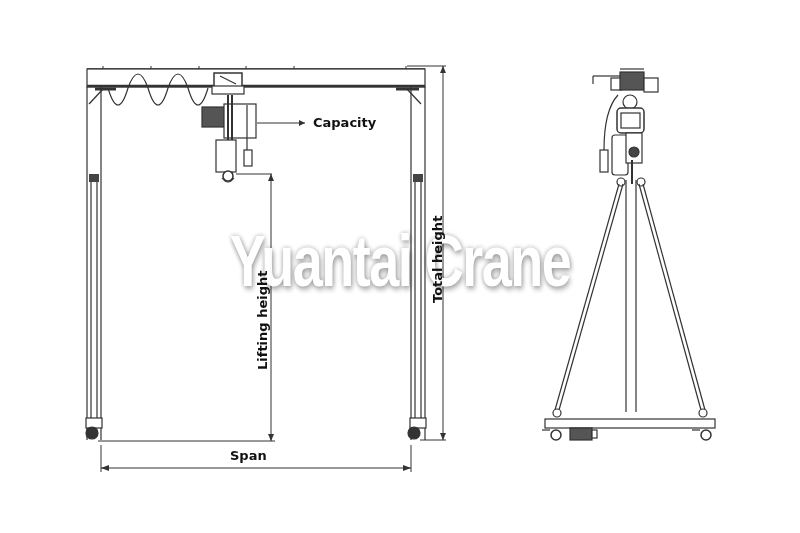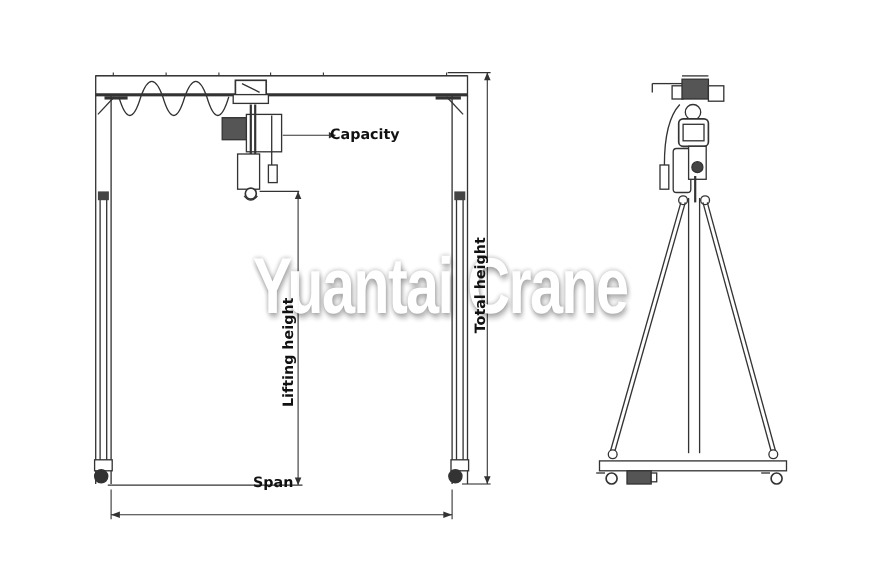--- a/index.html
+++ b/index.html
@@ -131,17 +131,17 @@
       <line x1="692" y1="430" x2="700" y2="430"></line>
 
       <rect x="570" y="428" width="22" height="12" fill="#555"></rect>
       <rect x="592" y="430" width="5" height="8" fill="#fff"></rect>
     </g>
   </g>
 </svg>
 
 <div class="watermark">Yuantai Crane</div>
 
-<div class="lbl" style="left:300px; top:115px; font-size:13px;">Capacity</div>
+<div class="lbl" style="left:313px; top:115px; font-size:13px;">Capacity</div>
 <div class="lbl vert" style="left:255px; top:370px;">Lifting height</div>
 <div class="lbl vert" style="left:430px; top:303px;">Total height</div>
-<div class="lbl" style="left:230px; top:432px; font-size:13px;">Span</div>
+<div class="lbl" style="left:230px; top:448px; font-size:13px;">Span</div>
 </div>
 
 </body></html>

